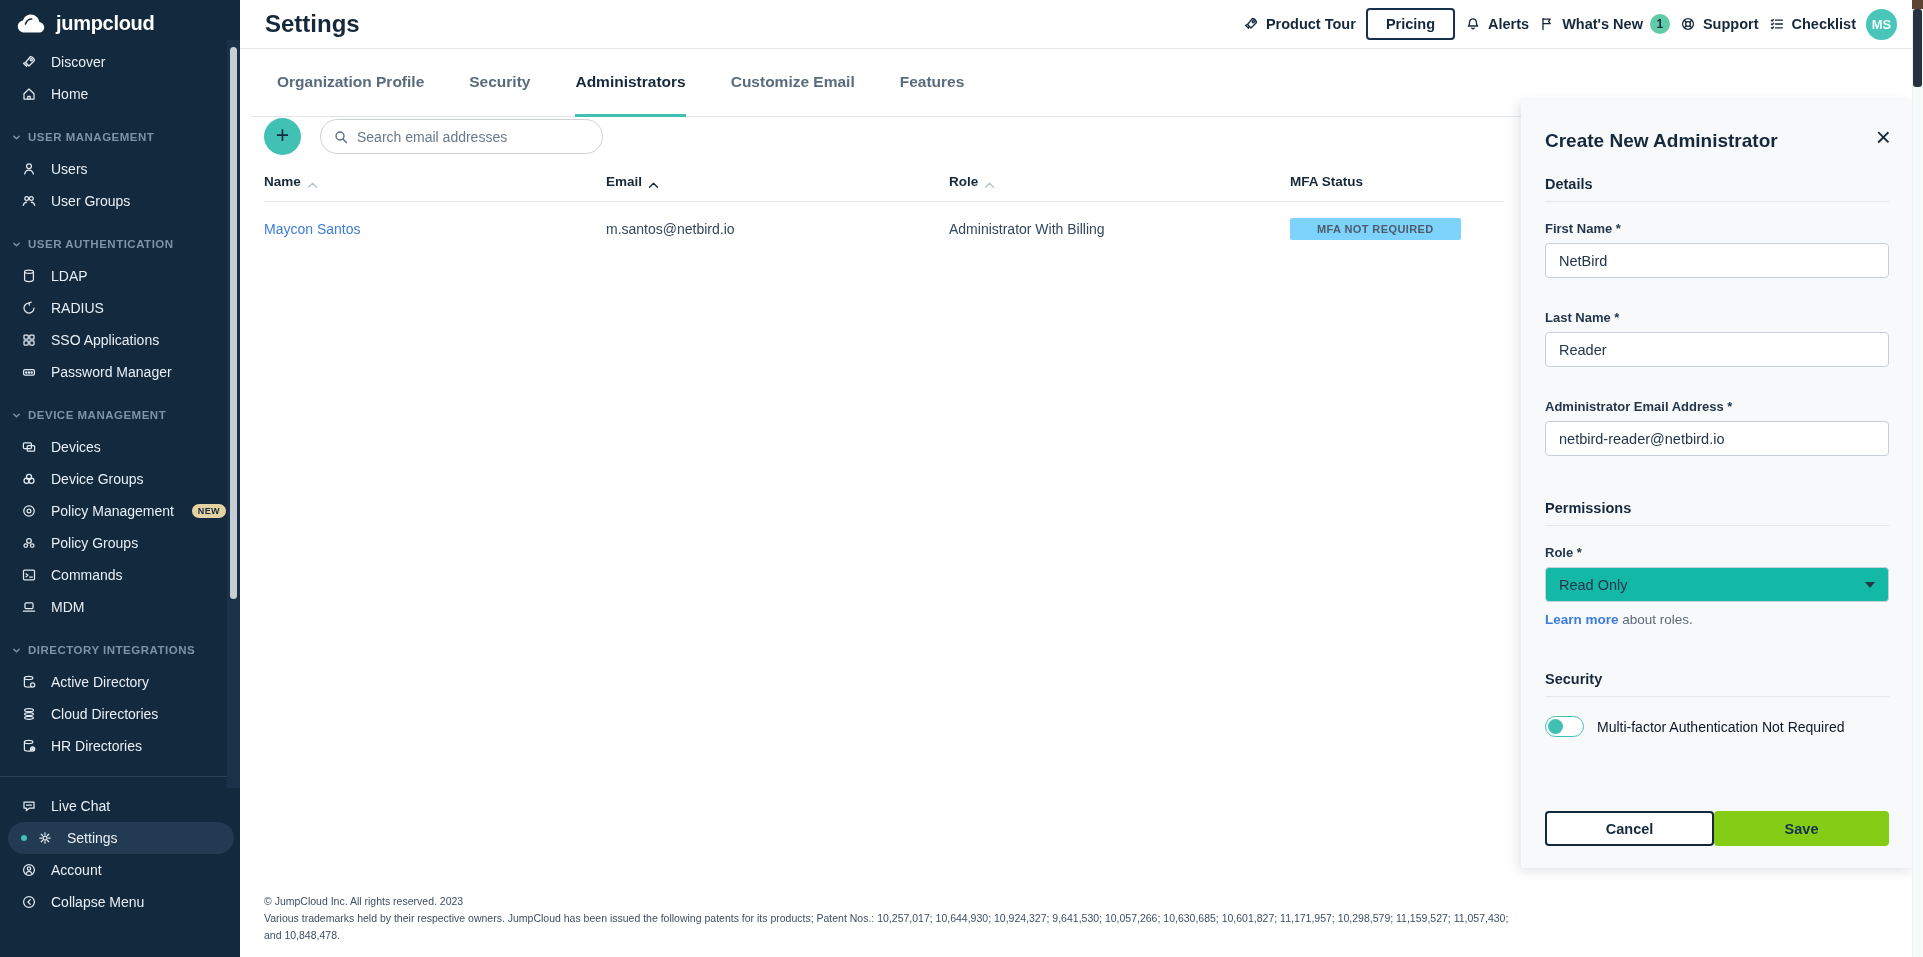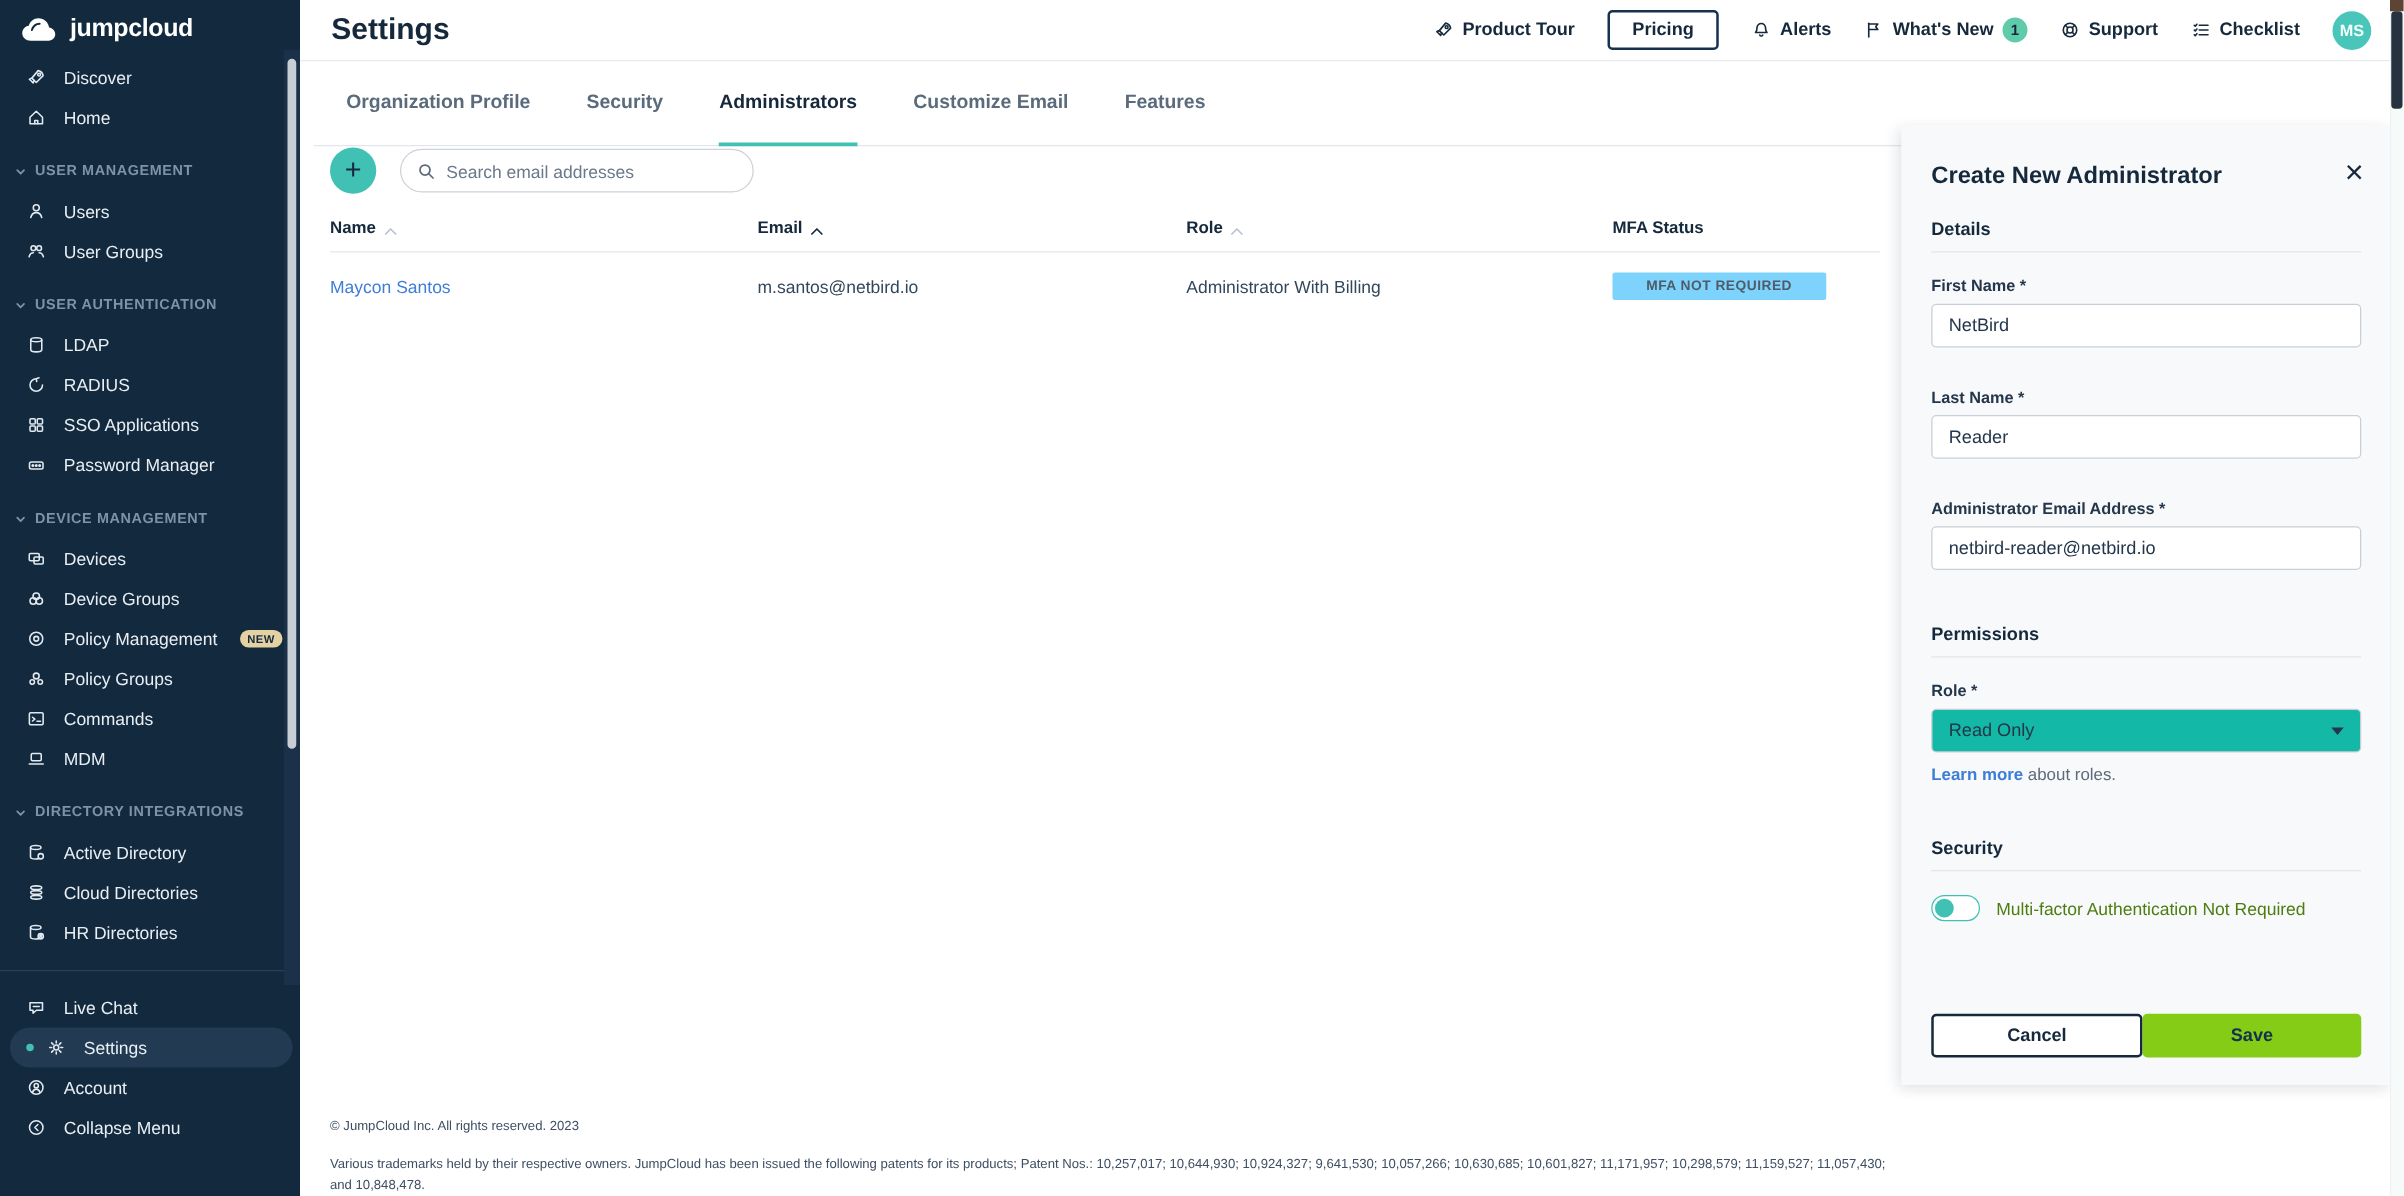--- a/index.html
+++ b/index.html
@@ -23,21 +23,21 @@
                font-size:9px; font-weight:700; letter-spacing:.4px; padding:2px 6px; border-radius:7px; }
   .side-div { height:1px; background:#2A4156; margin:14px 0 13px 0; }
   .ic { width:16px; height:16px; fill:none; stroke:#E2EAF1; stroke-width:1.25; stroke-linecap:round; stroke-linejoin:round; flex:none; }
   .icc { width:9px; height:9px; fill:none; stroke:#7E93A6; stroke-width:1.6; stroke-linecap:round; stroke-linejoin:round; flex:none; }
   .side-track { position:absolute; right:0; top:40px; width:13px; height:748px; background:#1B3049; }
   .side-thumb { position:absolute; right:3px; top:47px; width:7px; height:552px; background:#C7CED6; border-radius:4px; }
   
   .topbar { position:absolute; left:240px; top:0; width:1683px; height:49px; background:#fff;
             border-bottom:1px solid #E8EAEC; display:flex; align-items:center; z-index:2; }
   .page-title { font-size:24px; font-weight:700; margin-left:25px; color:#16293C; }
-  .topmenu { margin-left:auto; display:flex; align-items:center; gap:26px; padding-right:26px; }
+  .topmenu { margin-left:auto; display:flex; align-items:center; gap:10px; padding-right:26px; }
   .tm-item { display:flex; align-items:center; gap:7px; font-size:14.5px; font-weight:600; color:#16293C; cursor:pointer; }
   .ich { width:16px; height:16px; fill:none; stroke:#16293C; stroke-width:1.3; stroke-linecap:round; stroke-linejoin:round; flex:none; }
   .pricing-btn { border:2px solid #16324F; border-radius:4px; padding:6px 18px; font-size:14.5px;
                  font-weight:700; color:#16293C; background:#fff; cursor:pointer; }
   .wn-badge { width:20px; height:20px; border-radius:50%; background:#5FCBA9; color:#14293E;
               font-size:12px; font-weight:600; display:flex; align-items:center; justify-content:center; }
   .avatar { width:31px; height:31px; border-radius:50%; background:#49C6B9; color:#F2FFFC;
             font-size:13px; font-weight:700; display:flex; align-items:center; justify-content:center; cursor:pointer; }
   
   .tabbar { position:absolute; left:251px; top:49px; width:1683px; height:68px;
@@ -60,21 +60,21 @@
   .thead { height:40px; font-size:13.5px; font-weight:700; color:#16293C; border-bottom:1px solid #E4E7EA; }
   .th { display:flex; align-items:flex-end; gap:6px; cursor:pointer; }
   .sort { width:11px; height:8px; fill:none; stroke-width:1.4; stroke-linecap:round; stroke-linejoin:round; }
   .sort.on { stroke:#16293C; } .sort.off { stroke:#B9C2CB; }
   .trow { height:54px; font-size:14px; color:#33475C; }
   .name-link { color:#3E7DD8; cursor:pointer; text-decoration:none; }
   .mfa-badge { display:inline-block; background:#7dd3fc; color:#4E5B68; font-size:11px; font-weight:600;
                letter-spacing:.4px; padding:5px 27px; border-radius:2px; }
   
   .footer { position:absolute; left:264px; top:893px; width:1256px; font-size:10.5px; color:#3E4E63; line-height:1.6; }
-  .footer .pat { margin-top:13px; }
+  .footer .pat { margin-top:0; }
   
   .panel { position:absolute; left:1521px; top:100px; width:392px; height:768px; background:#F7F9FB;
            box-shadow:-4px 2px 12px rgba(20,40,62,.08), 0 4px 10px rgba(20,40,62,.06);
            padding:30px 24px 22px 24px; z-index:6; }
   .panel-title { font-size:19px; font-weight:700; color:#16293C; }
   .panel-close { position:absolute; right:22px; top:24px; font-size:26px; line-height:1; color:#16293C;
                  background:none; border:none; cursor:pointer; font-family:inherit; }
   .psec { font-size:14.5px; font-weight:700; color:#16293C; padding-bottom:9px; border-bottom:1px solid #E3E6EA; }
   .psec.m1 { margin-top:24px; } .psec.m2 { margin-top:44px; } .psec.m3 { margin-top:44px; }
   .flabel { font-size:13px; font-weight:700; color:#24364B; margin-top:19px; }
@@ -84,21 +84,21 @@
   .fselect { margin-top:7px; width:100%; height:35px; border:1px solid #C9CFD6; border-radius:4px; background:#14b8a6;
              display:flex; align-items:center; justify-content:space-between; padding:16px 13px; font-size:14.5px;
              color:#24364B; cursor:pointer; }
   .caret { width:0; height:0; border-left:5px solid transparent; border-right:5px solid transparent;
            border-top:6px solid #24364B; }
   .learn { margin-top:10px; font-size:13.5px; color:#5C6B7A; }
   .learn a { color:#3E7DD8; font-weight:600; text-decoration:none; cursor:pointer; }
   .toggle-row { margin-top:19px; display:flex; align-items:center; gap:13px; }
   .toggle { width:39px; height:21px; border:1.5px solid #41C1B4; border-radius:11px; background:#fff; position:relative; cursor:pointer; flex:none; }
   .knob { position:absolute; left:2px; top:1.5px; width:15px; height:15px; border-radius:50%; background:#41C1B4; }
-  .toggle-label { font-size:14px; color:#4d7c0f; }
+  .toggle-label { font-size:14px; color:#0f172a; }
   .panel-btns { position:absolute; left:24px; right:24px; bottom:22px; display:flex; justify-content:space-between; }
   .btn-cancel { width:172px; height:35px; background:#fff; border:2px solid #14293E; border-radius:4px;
                 font-size:14.5px; font-weight:700; color:#14293E; cursor:pointer; font-family:inherit; }
   .btn-save { width:178px; height:35px; background:#84cc16; border:none; border-radius:4px;
               font-size:14.5px; font-weight:700; color:#14314F; cursor:pointer; font-family:inherit; }
   
   .vscroll { position:absolute; right:0; top:0; width:11px; height:957px; background:#F6FBFA; border-left:1px solid #EDF3F2; z-index:9; }
   .vcap { position:absolute; right:0; top:0; width:11px; height:9px; background:#5D4433; }
   .vthumb { position:absolute; right:1px; top:9px; width:9px; height:78px; background:#26323F; border-radius:3px; cursor:pointer; }
 </style>

